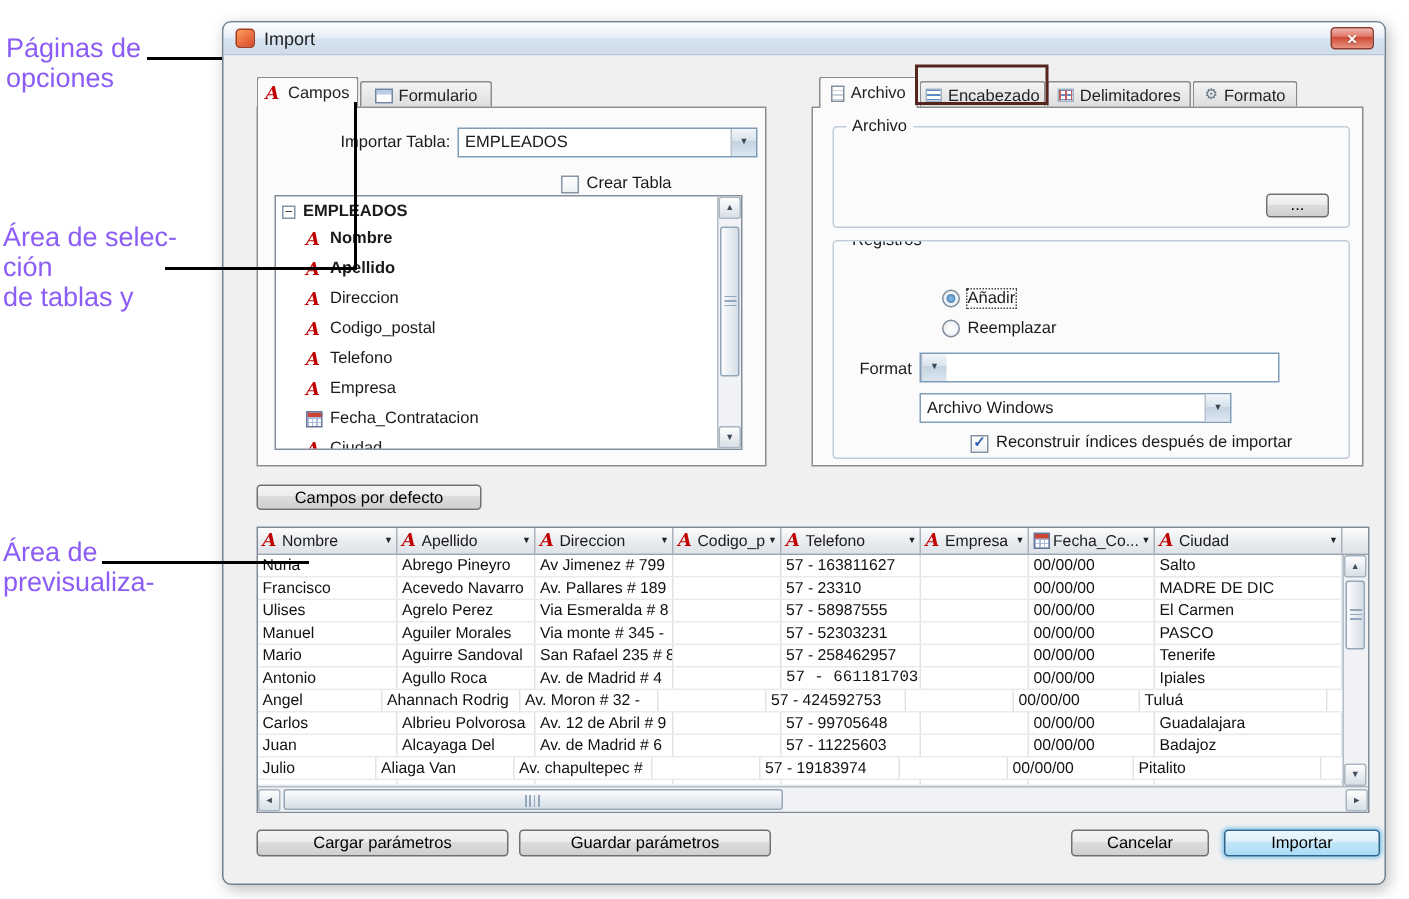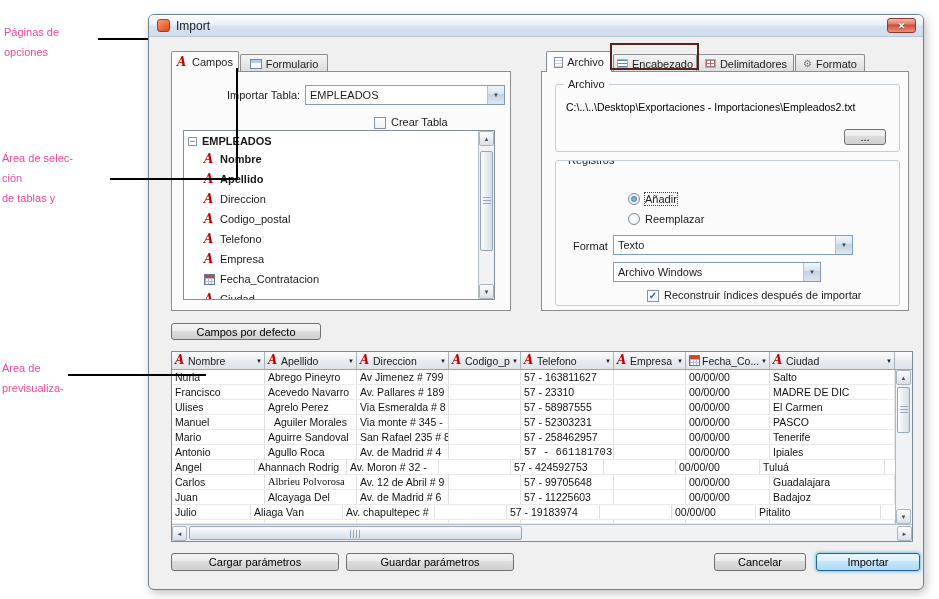--- a/index.html
+++ b/index.html
@@ -1,20 +1,20 @@
 <!DOCTYPE html>
 <html><head>
 <meta charset="utf-8">
 <style>
   *{margin:0;padding:0;box-sizing:border-box;}
   html,body{width:939px;height:599px;background:#fff;font-family:"Liberation Sans",sans-serif;overflow:hidden;}
   .canvas{position:relative;width:939px;height:599px;background:#fff;}
 
   
-  .callout{position:absolute;font-size:11px;line-height:20px;color:#ec4899;white-space:pre-line;z-index:60;}
+  .callout{position:absolute;font-size:18px;line-height:20px;color:#8b5cf6;white-space:pre-line;z-index:60;}
   .cline{position:absolute;background:#000;z-index:60;}
   .hlbox{position:absolute;border:2px solid #55241d;z-index:60;}
 
   
   .dialog{position:absolute;left:148px;top:14px;width:776px;height:576px;background:#f0f0f0;
     border:1px solid #70818f;border-radius:6px;box-shadow:2px 3px 10px rgba(0,0,0,.25);
     z-index:10;font-size:11px;color:#1a1a1a;}
   .titlebar{position:absolute;left:0;top:0;right:0;height:22px;border-radius:5px 5px 0 0;
     background:linear-gradient(#fdfeff,#e8eff7 45%,#d6e2ef 55%,#cfdcea);
     border-bottom:1px solid #b9c8d9;display:flex;align-items:center;padding:0 8px;gap:6px;}
@@ -250,38 +250,36 @@
       </div>
       <div class="tab">
         <span class="icon-gear">⚙</span>
         <span>Formato</span>
       </div>
     </div>
 
     <div class="card right-card">
       <div class="groupbox" style="left:13px;top:12px;width:345px;height:68px">
         <span class="gb-title">Archivo</span>
-        <span class="path">C:\..\..\Desktop\Exportaciones - Importaciones\Empleados2.txt</span>
         <div class="btn" style="left:288px;top:44px;width:42px;height:16px">
           <span>...</span>
         </div>
       </div>
       <div class="groupbox clip" style="left:13px;top:88px;width:345px;height:146px">
         <span class="gb-title">Registros</span>
         <div class="radiorow" style="left:72px;top:32px">
           <span class="radio checked"></span>
           <span class="focusring">Añadir</span>
         </div>
         <div class="radiorow" style="left:72px;top:52px">
           <span class="radio"></span>
           <span>Reemplazar</span>
         </div>
         <span class="lbl" style="left:17px;top:79px">Format</span>
         <div class="combo" style="left:57px;top:74px;width:240px">
-          <span class="val">Texto</span>
           <span class="dd">
               <span>▼</span>
             </span>
         </div>
         <div class="combo" style="left:57px;top:101px;width:208px">
           <span class="val">Archivo Windows</span>
           <span class="dd">
               <span>▼</span>
             </span>
         </div>
@@ -367,21 +365,21 @@
             <div class="td" style="width: 92px;">Agrelo Perez</div>
             <div class="td" style="width: 92px;">Via Esmeralda # 8</div>
             <div class="td" style="width: 72px;"></div>
             <div class="td" style="width: 93px;">57 - 58987555</div>
             <div class="td" style="width: 72px;"></div>
             <div class="td" style="width: 84px;">00/00/00</div>
             <div class="td" style="width: 125px;">El Carmen</div>
           </div>
           <div class="tr">
             <div class="td" style="width: 93px;">Manuel</div>
-            <div class="td" style="width: 92px; text-align: center;">Aguiler Morales</div>
+            <div class="td" style="width: 92px;">Aguiler Morales</div>
             <div class="td" style="width: 92px;">Via monte # 345 -</div>
             <div class="td" style="width: 72px;"></div>
             <div class="td" style="width: 93px;">57 - 52303231</div>
             <div class="td" style="width: 72px;"></div>
             <div class="td" style="width: 84px;">00/00/00</div>
             <div class="td" style="width: 125px;">PASCO</div>
           </div>
           <div class="tr">
             <div class="td" style="width: 93px;">Mario</div>
             <div class="td" style="width: 92px;">Aguirre Sandoval</div>
@@ -407,21 +405,21 @@
             <div class="td" style="width: 92px;">Ahannach Rodrig</div>
             <div class="td" style="width: 92px;">Av. Moron # 32 -</div>
             <div class="td" style="width: 72px;"></div>
             <div class="td" style="width: 93px;">57 - 424592753</div>
             <div class="td" style="width: 72px;"></div>
             <div class="td" style="width: 84px;">00/00/00</div>
             <div class="td" style="width: 125px;">Tuluá</div>
           </div>
           <div class="tr">
             <div class="td" style="width: 93px;">Carlos</div>
-            <div class="td" style="width: 92px; font-family: Liberation Serif, serif;">Albrieu Polvorosa</div>
+            <div class="td" style="width: 92px;">Albrieu Polvorosa</div>
             <div class="td" style="width: 92px;">Av. 12 de Abril # 9</div>
             <div class="td" style="width: 72px;"></div>
             <div class="td" style="width: 93px;">57 - 99705648</div>
             <div class="td" style="width: 72px;"></div>
             <div class="td" style="width: 84px;">00/00/00</div>
             <div class="td" style="width: 125px;">Guadalajara</div>
           </div>
           <div class="tr">
             <div class="td" style="width: 93px;">Juan</div>
             <div class="td" style="width: 92px;">Alcayaga Del</div>

